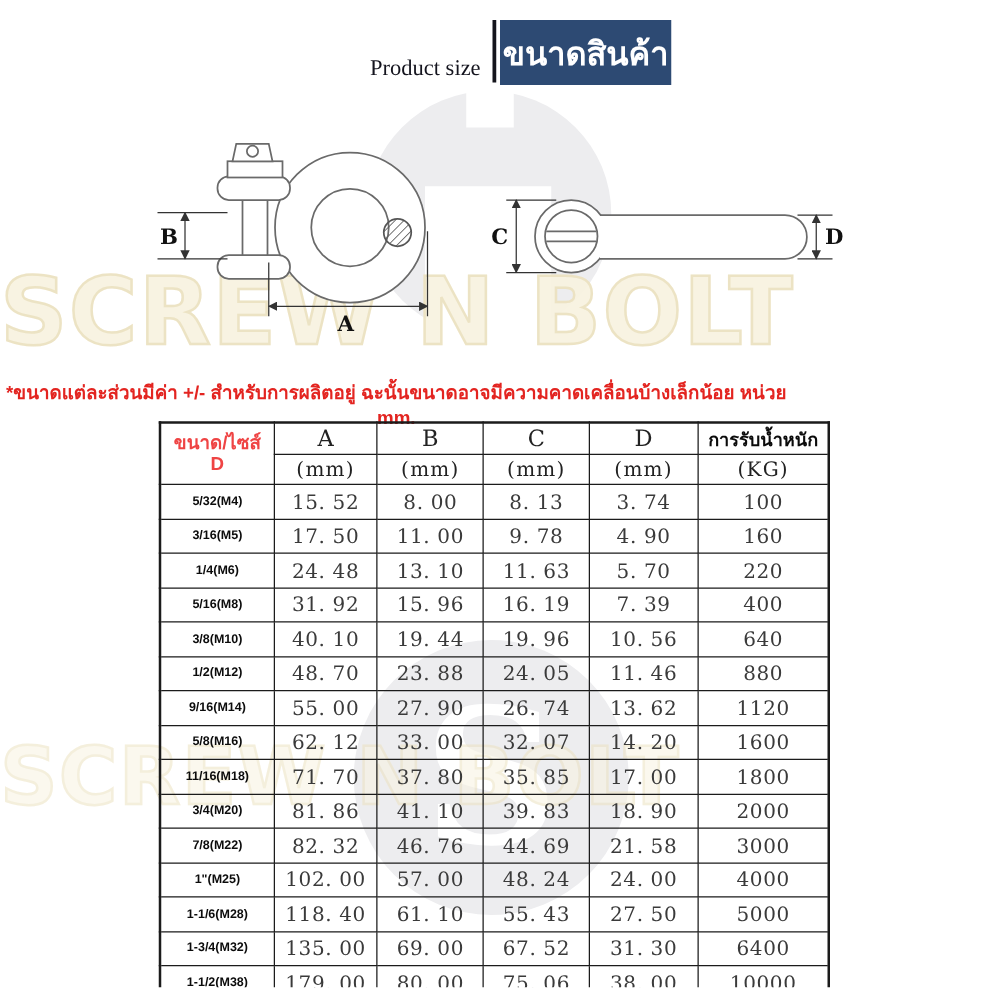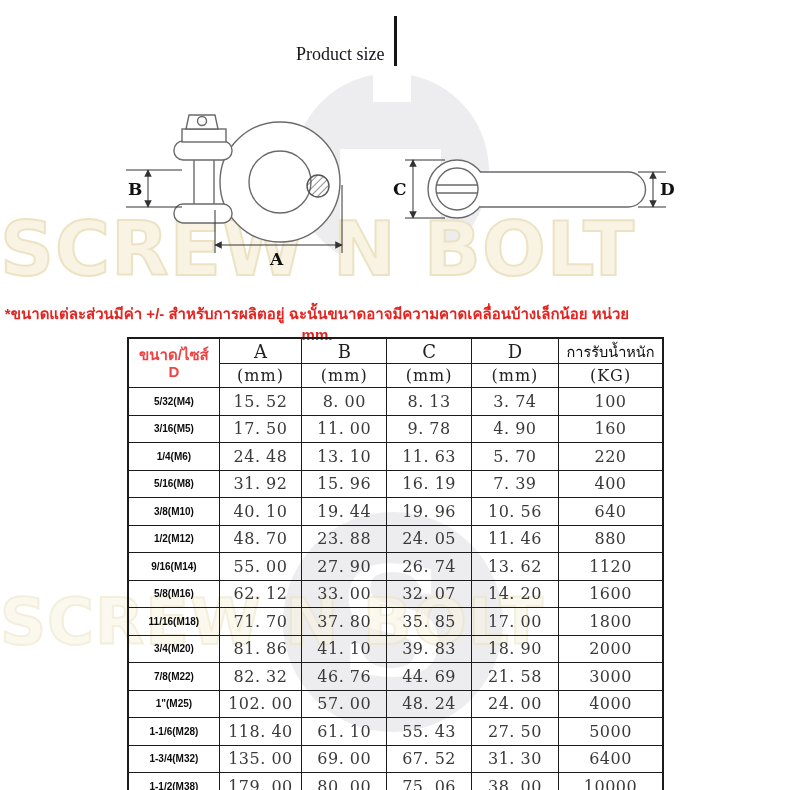--- a/index.html
+++ b/index.html
@@ -36,38 +36,41 @@
         font-size:15px;font-weight:bold;}
 
   
   #size-table-wrap{position:absolute;left:127px;top:337px;z-index:3;}
   table.size-table{border-collapse:collapse;table-layout:fixed;width:537px;background:transparent;}
   table.size-table th,table.size-table td{border:1.8px solid #1b1b1b;padding:0;text-align:center;vertical-align:middle;}
   table.size-table{border:2.4px solid #1b1b1b;}
   th.col-size-head{font-size:15px;font-weight:bold;color:#ef4444;line-height:1.15;}
   th.letter-head{font-family:"DejaVu Serif",serif;font-size:18px;font-weight:normal;color:#222;height:24px;}
   th.unit-head{font-family:"DejaVu Serif",serif;font-size:16px;font-weight:normal;color:#222;height:23px;letter-spacing:1px;}
-  th.load-head{font-size:14.5px;font-weight:normal;color:#0b0b0b;}
+  th.load-head{font-size:14.5px;font-weight:bold;color:#0b0b0b;}
   td.col-size{font-size:10px;font-weight:bold;color:#0b0b0b;height:26.5px;}
   td.col-num{font-family:"DejaVu Serif",serif;font-size:16px;color:#3a3a3a;height:26.5px;letter-spacing:.5px;}
 </style>
 </head>
 <body>
 
 <div id="canvas">
 
   <div class="wm-circle" id="wm-circle-top" style="background: rgb(237, 237, 239);"></div>
   <div class="wm-circle" id="wm-circle-mid" style="background: rgb(237, 237, 239);">
     <span class="logo-letter">S</span>
   </div>
   <div class="wm-text" id="wm-text-1" style="color: rgb(248, 243, 225);">SCREW N BOLT</div>
   <div class="wm-text" id="wm-text-2" style="color: rgb(248, 243, 225);">SCREW N BOLT</div>
 
   <div id="product-size-label">Product size</div>
   <div id="header-divider"></div>
+  <div id="title-box" style="background: rgb(45, 74, 115);">
+    <span class="title-th">ขนาดสินค้า</span>
+  </div>
 
   <svg id="drawings" viewBox="0 0 580 210">
     <defs>
       <pattern id="hatch" width="5" height="5" patternTransform="rotate(45)" patternUnits="userSpaceOnUse">
         <line x1="0" y1="0" x2="0" y2="5" stroke="#555" stroke-width="1.3"></line>
       </pattern>
       <marker id="arr" viewBox="0 0 10 10" refX="9" refY="5" markerWidth="7.5" markerHeight="7.5" orient="auto-start-reverse">
         <path d="M0,0 L10,5 L0,10 z" fill="#333"></path>
       </marker>
     </defs>

